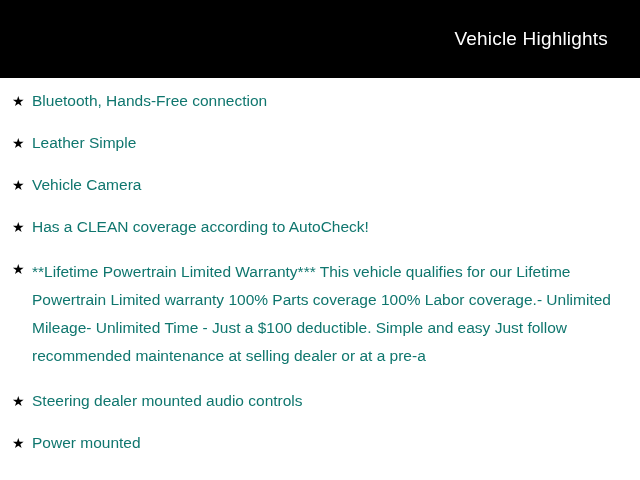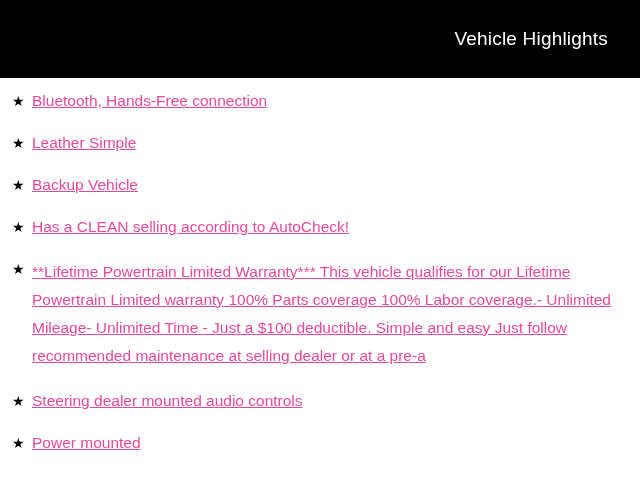--- a/index.html
+++ b/index.html
@@ -53,23 +53,22 @@
     font-size: 14px;
     line-height: 22px;
     color: #000000;
     text-align: left;
     padding-left: 2px;
   }
   .highlight-text {
     flex: 1 1 auto;
     font-size: 15.5px;
     line-height: 22px;
-    color: #ec4899;
+    color: #0f766e;
     padding-right: 4px;
-    text-decoration: underline;
   }
   .highlight-row.long .highlight-text {
     line-height: 28px;
   }
 </style>
 </head>
 <body>
 
 <div class="page">
 
@@ -84,26 +83,26 @@
       <span class="highlight-text">Bluetooth, Hands-Free connection</span>
     </div>
 
     <div class="highlight-row">
       <span class="bullet-icon">★</span>
       <span class="highlight-text">Leather Simple</span>
     </div>
 
     <div class="highlight-row">
       <span class="bullet-icon">★</span>
-      <span class="highlight-text">Backup Vehicle</span>
+      <span class="highlight-text">Vehicle Camera</span>
     </div>
 
     <div class="highlight-row">
       <span class="bullet-icon">★</span>
-      <span class="highlight-text">Has a CLEAN selling according to AutoCheck!</span>
+      <span class="highlight-text">Has a CLEAN coverage according to AutoCheck!</span>
     </div>
 
     <div class="highlight-row long">
       <span class="bullet-icon">★</span>
       <span class="highlight-text">**Lifetime Powertrain Limited Warranty***   This vehicle qualifies for our Lifetime Powertrain Limited warranty  100% Parts coverage 100% Labor coverage.- Unlimited Mileage- Unlimited Time - Just a $100 deductible. Simple and easy Just follow recommended maintenance at selling dealer or at a pre-a</span>
     </div>
 
     <div class="highlight-row">
       <span class="bullet-icon">★</span>
       <span class="highlight-text">Steering dealer mounted audio controls</span>

